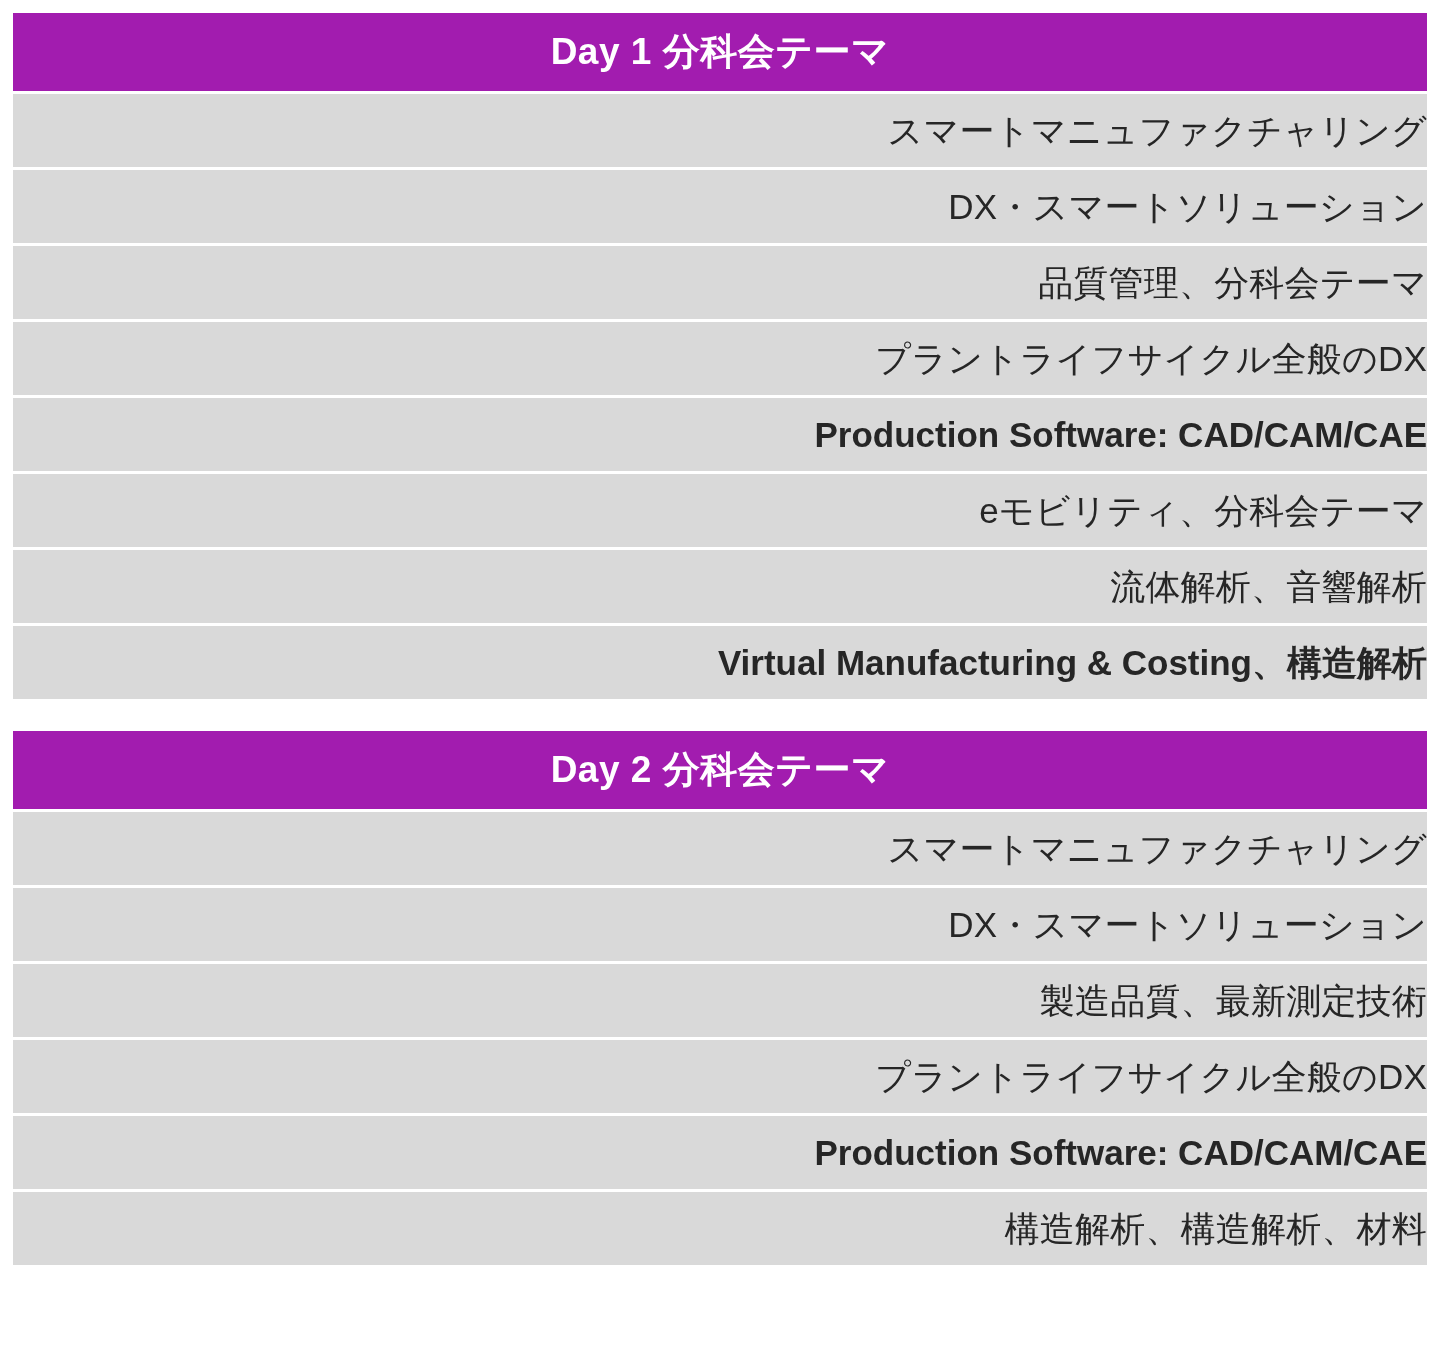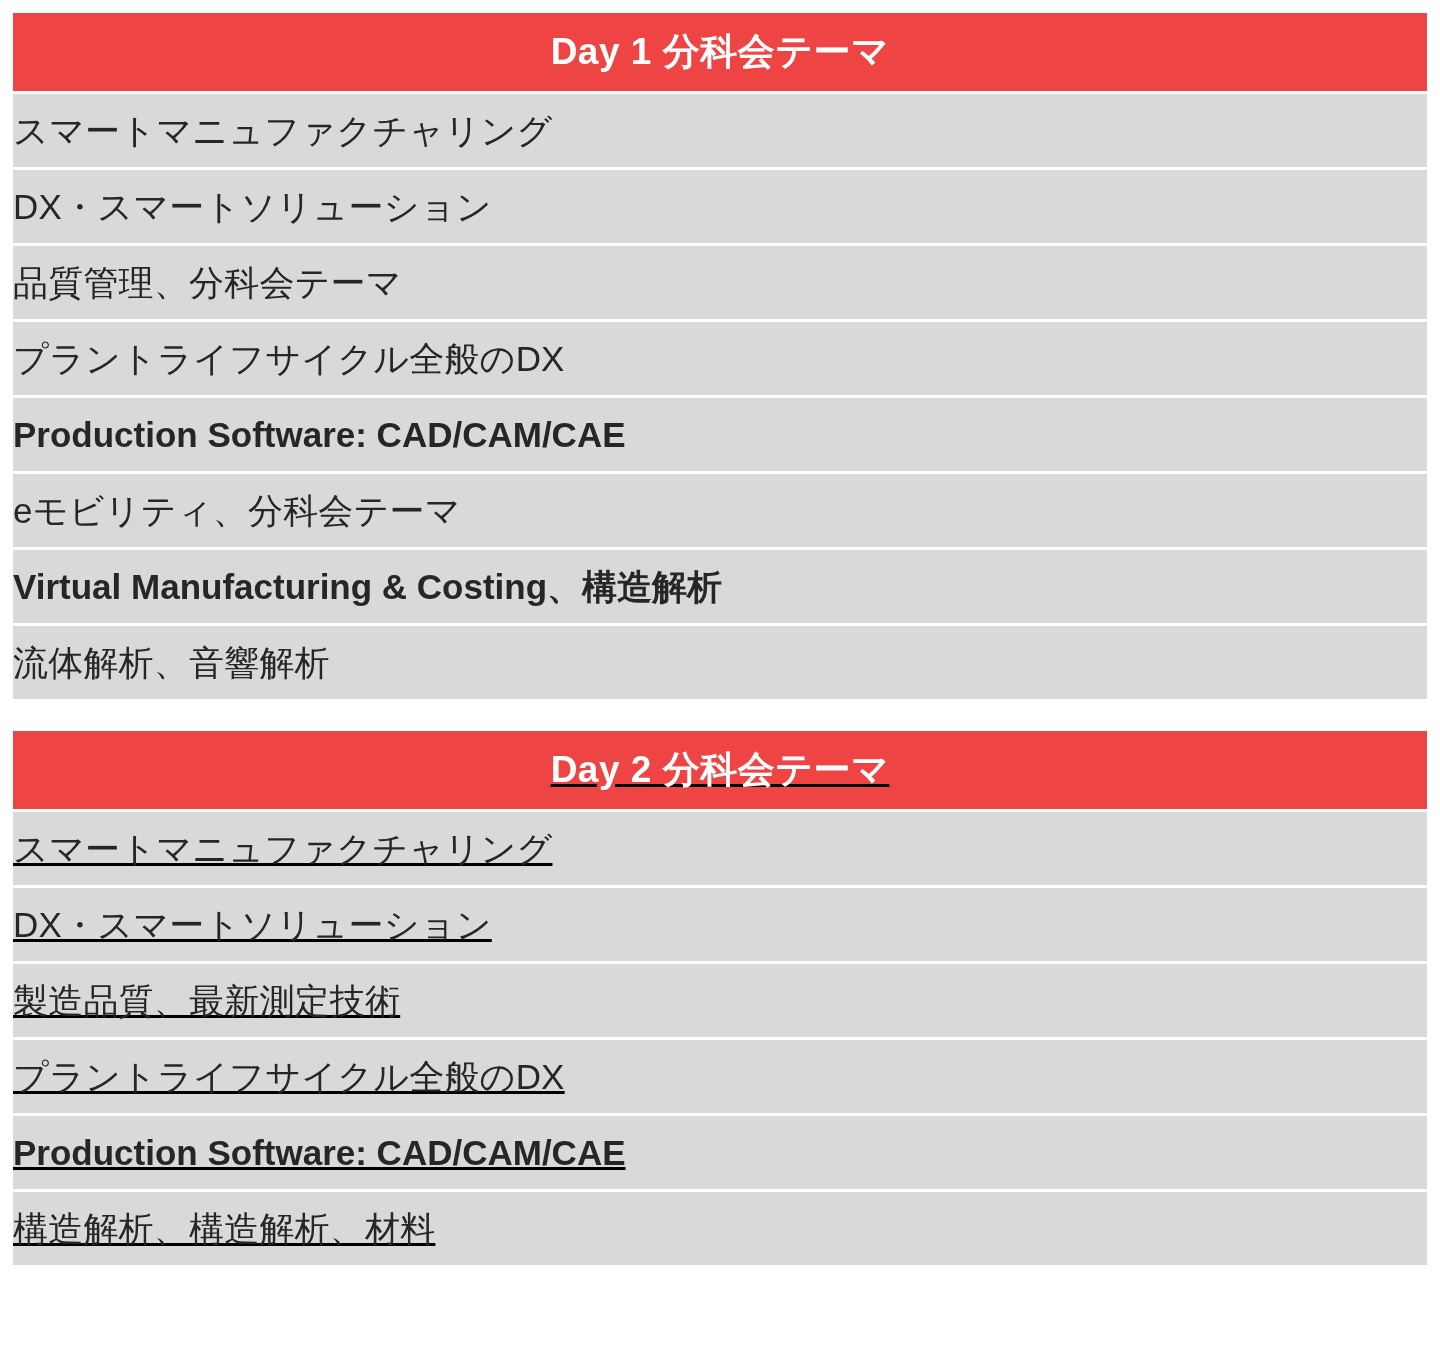--- a/index.html
+++ b/index.html
@@ -27,42 +27,41 @@
 
   .theme-table {
     width: 1414px;
     border-collapse: separate;
     border-spacing: 0 3px;
     table-layout: fixed;
   }
 
   .theme-table.day2 {
     margin-top: 26px;
-    text-decoration: underline;
   }
 
   .table-header-cell {
-    background: #ef4444;
+    background: #a21caf;
     color: #FFFFFF;
     font-size: 37px;
     font-weight: bold;
     text-align: center;
     height: 78px;
     line-height: 78px;
     padding: 0;
     letter-spacing: 0.5px;
     white-space: nowrap;
   }
 
   .table-row-cell {
     background: #D9D9D9;
     color: #262626;
     font-size: 35px;
     font-weight: normal;
-    text-align: left;
+    text-align: right;
     height: 73px;
     line-height: 73px;
     padding: 0;
     white-space: nowrap;
     letter-spacing: 0.2px;
   }
 
   
   .table-row-cell.latin {
     font-weight: bold;
@@ -94,24 +93,24 @@
       <tr>
         <td class="table-row-cell">プラントライフサイクル全般のDX</td>
       </tr>
       <tr>
         <td class="table-row-cell latin">Production Software: CAD/CAM/CAE</td>
       </tr>
       <tr>
         <td class="table-row-cell">eモビリティ、分科会テーマ</td>
       </tr>
       <tr>
-        <td class="table-row-cell latin">Virtual Manufacturing &amp; Costing、構造解析</td>
+        <td class="table-row-cell">流体解析、音響解析</td>
       </tr>
       <tr>
-        <td class="table-row-cell">流体解析、音響解析</td>
+        <td class="table-row-cell latin">Virtual Manufacturing &amp; Costing、構造解析</td>
       </tr>
     </tbody>
   </table>
 
   <table class="theme-table day2">
     <thead>
       <tr>
         <th class="table-header-cell">Day 2  分科会テーマ</th>
       </tr>
     </thead>

